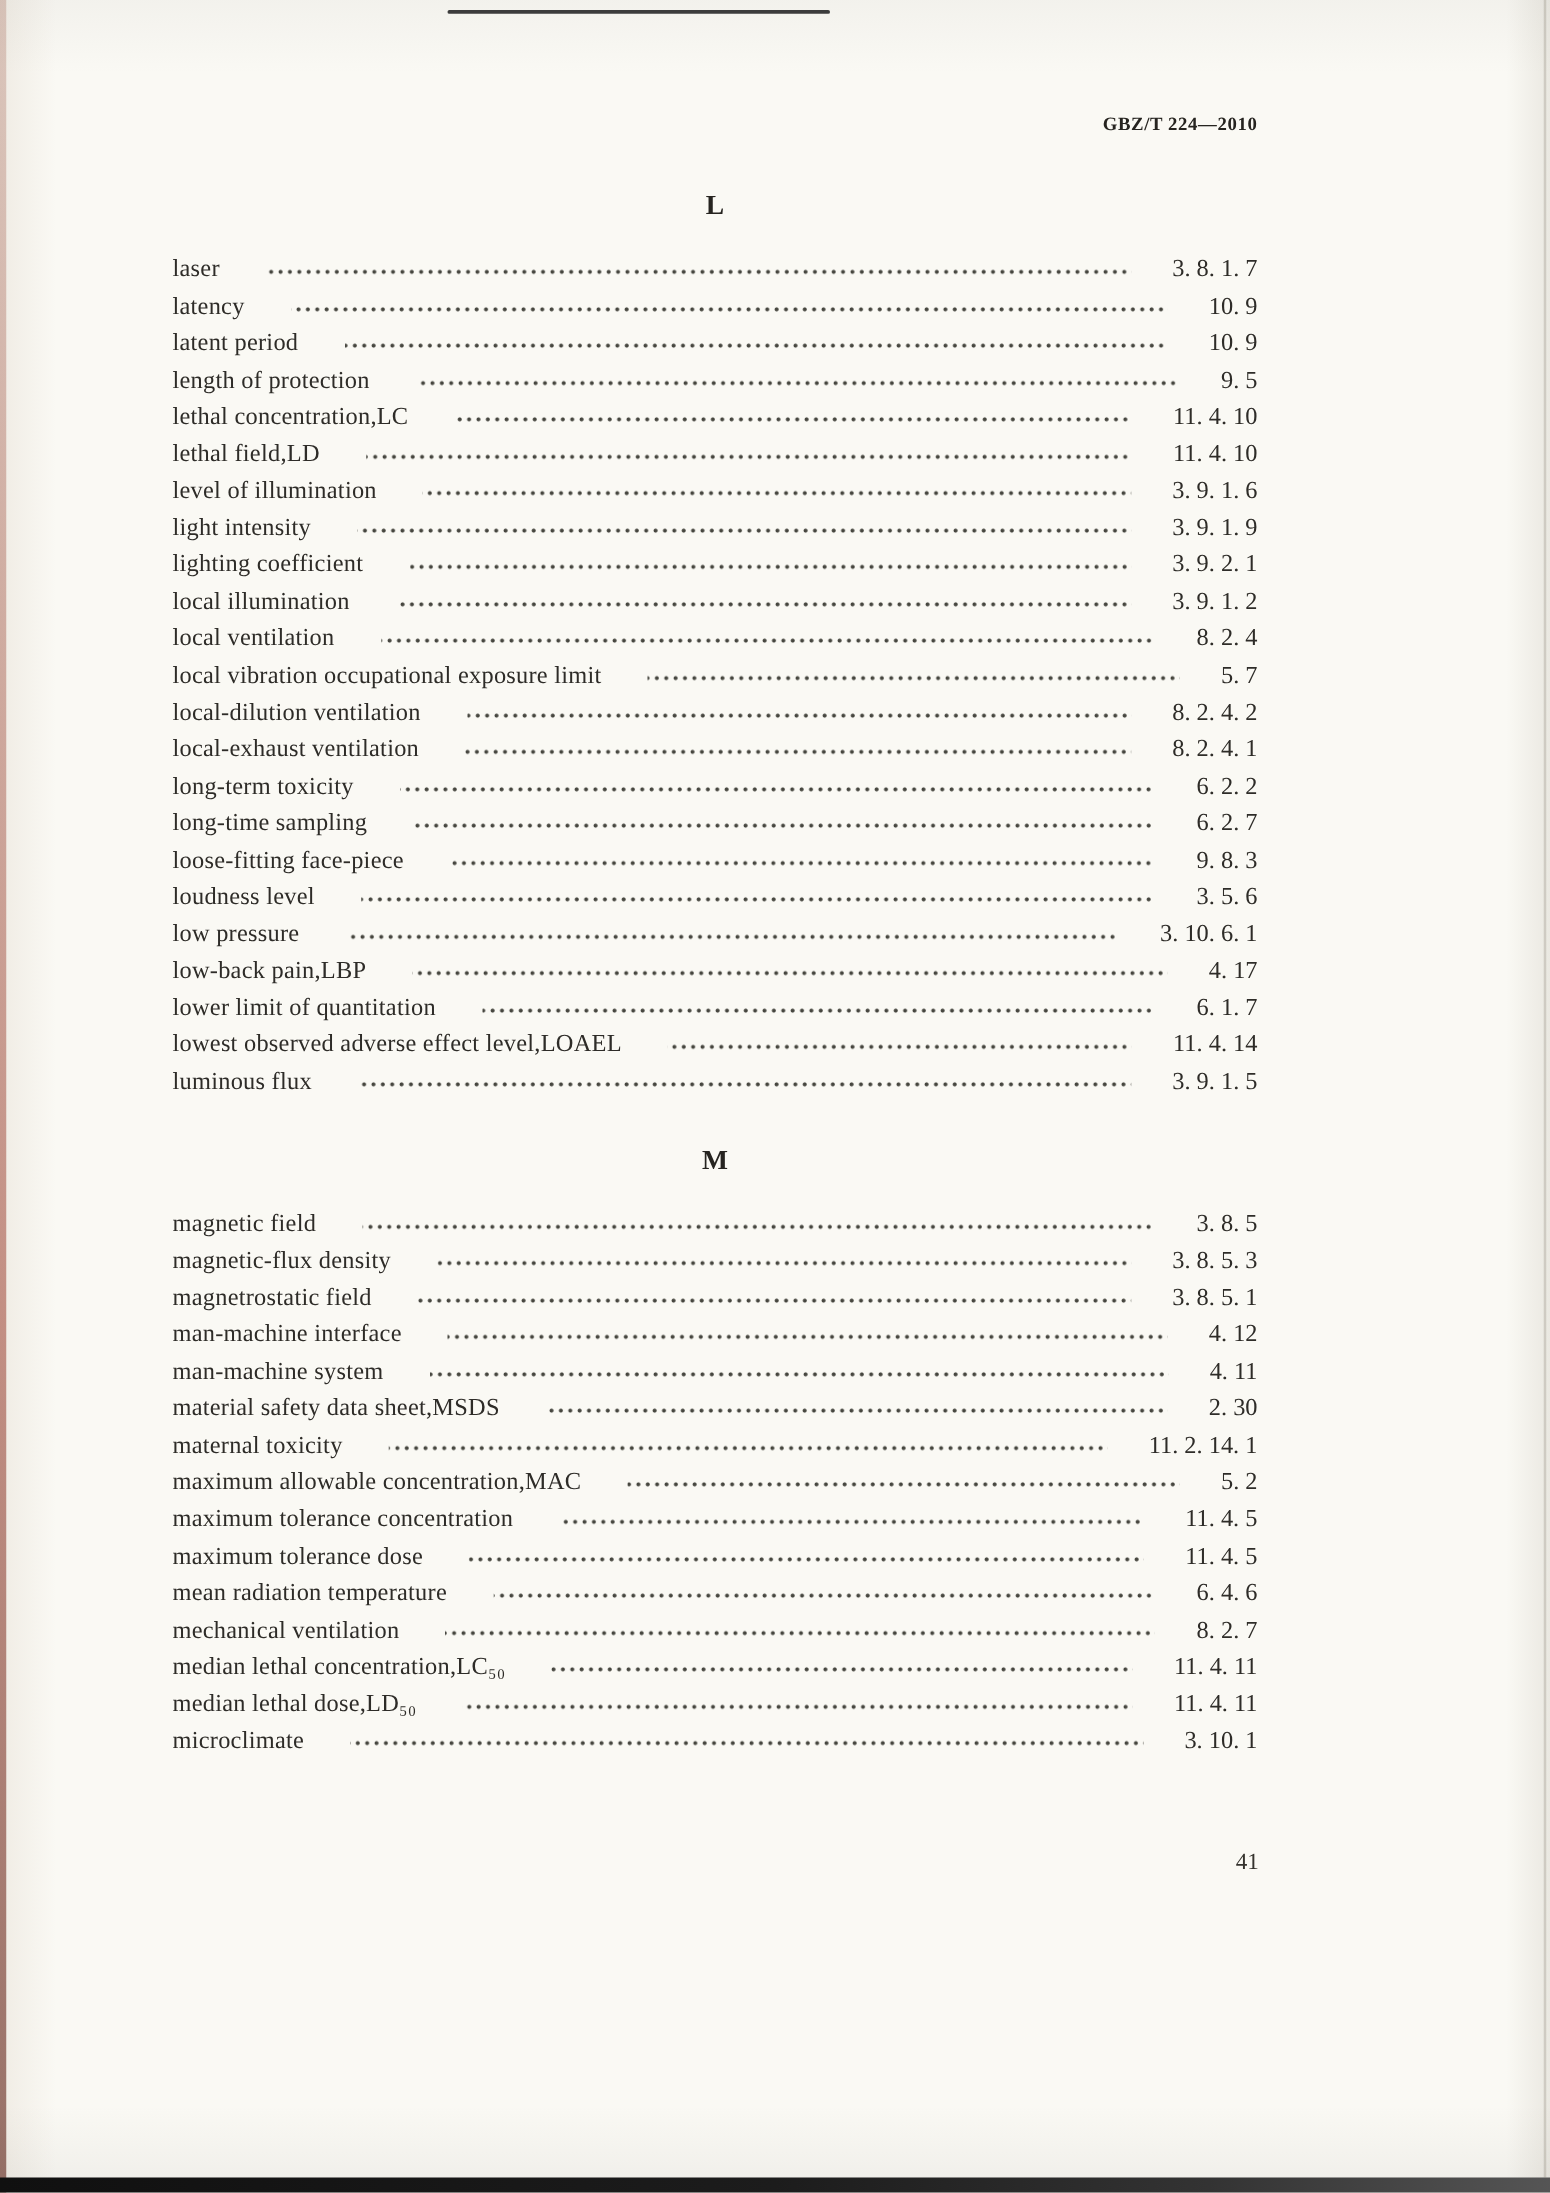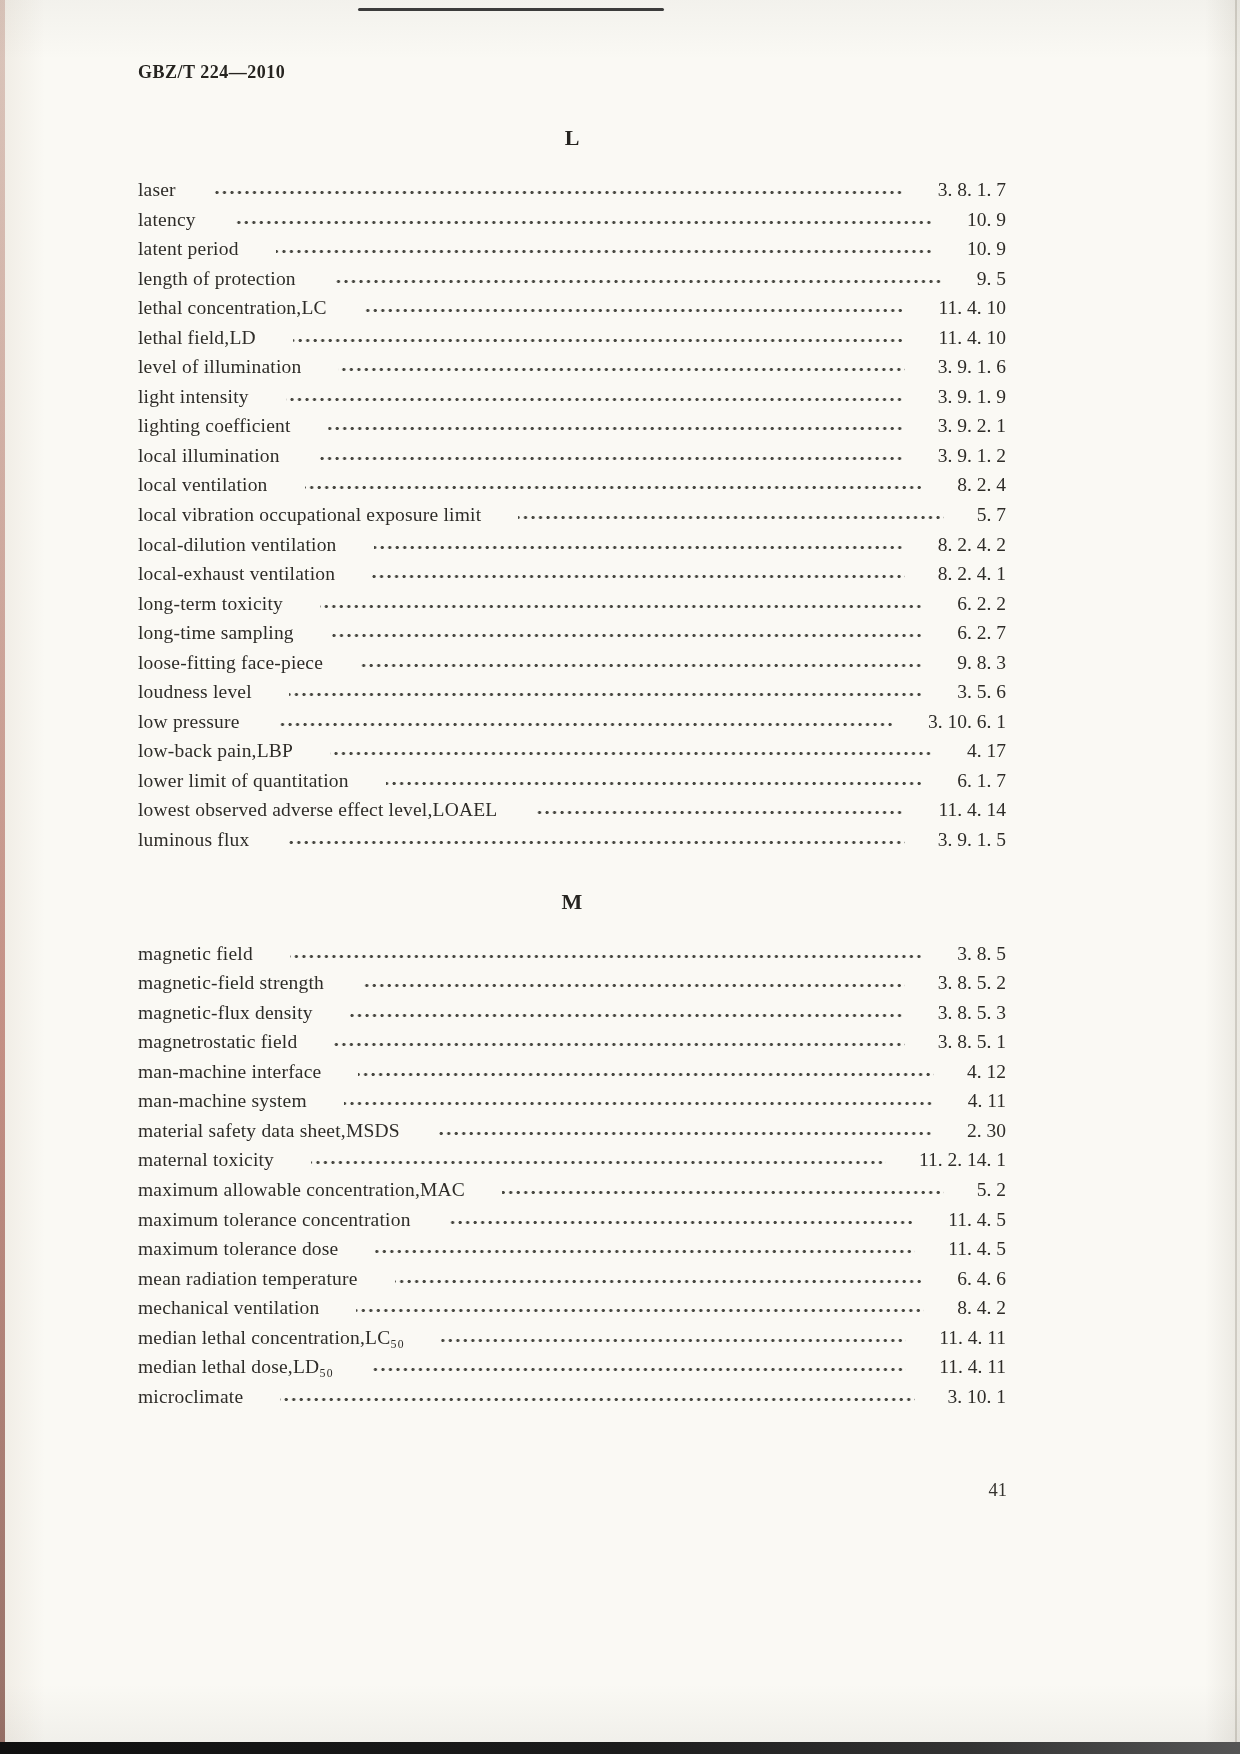--- a/index.html
+++ b/index.html
@@ -49,24 +49,24 @@
   }
 
   .content {
     position: absolute;
     left: 138px;
     top: 0;
     width: 868px;
   }
 
   .doc-header {
-    margin-top: 62px;
-    text-align: left;
+    margin-top: 92px;
+    text-align: right;
     font-weight: bold;
-    font-size: 18px;
+    font-size: 15px;
     letter-spacing: 0.5px;
     color: #262420;
   }
 
   .section-letter {
     margin: 34px 0 24px;
     text-align: center;
     font-weight: bold;
     font-size: 22px;
     color: #262420;
@@ -265,25 +265,20 @@
 
   <section class="index-section">
     <h2 class="section-letter">M</h2>
     <div class="entries">
   <div class="entry">
     <span class="term">magnetic field</span>
     <span class="dots"></span>
     <span class="ref">3. 8. 5</span>
   </div>
 
-  <div class="entry">
-    <span class="term">magnetic-field strength</span>
-    <span class="dots"></span>
-    <span class="ref">3. 8. 5. 2</span>
-  </div>
 
   <div class="entry">
     <span class="term">magnetic-flux density</span>
     <span class="dots"></span>
     <span class="ref">3. 8. 5. 3</span>
   </div>
 
   <div class="entry">
     <span class="term">magnetrostatic field</span>
     <span class="dots"></span>
@@ -334,21 +329,21 @@
 
   <div class="entry">
     <span class="term">mean radiation temperature</span>
     <span class="dots"></span>
     <span class="ref">6. 4. 6</span>
   </div>
 
   <div class="entry">
     <span class="term">mechanical ventilation</span>
     <span class="dots"></span>
-    <span class="ref">8. 4. 2</span>
+    <span class="ref">8. 2. 7</span>
   </div>
 
   <div class="entry">
     <span class="term">median lethal concentration,LC₅₀</span>
     <span class="dots"></span>
     <span class="ref">11. 4. 11</span>
   </div>
 
   <div class="entry">
     <span class="term">median lethal dose,LD₅₀</span>

